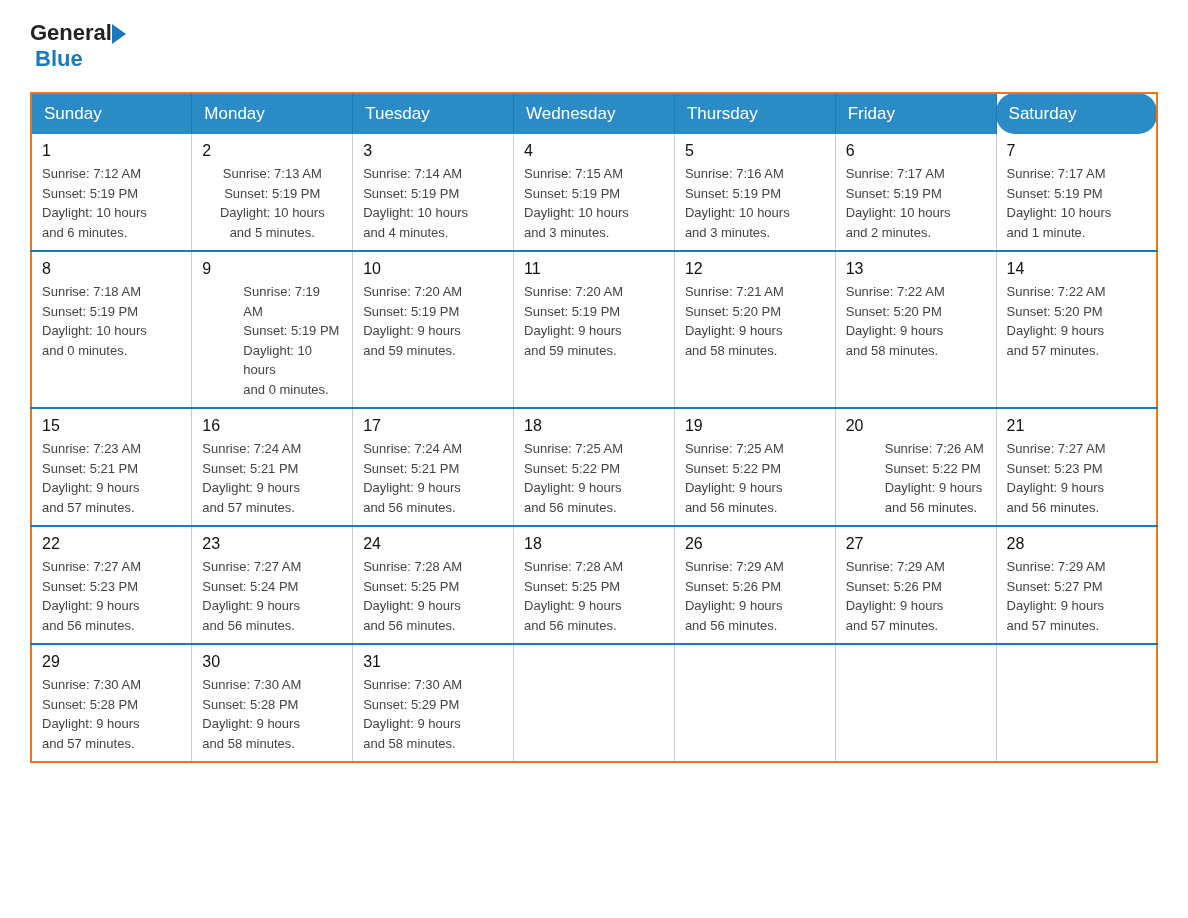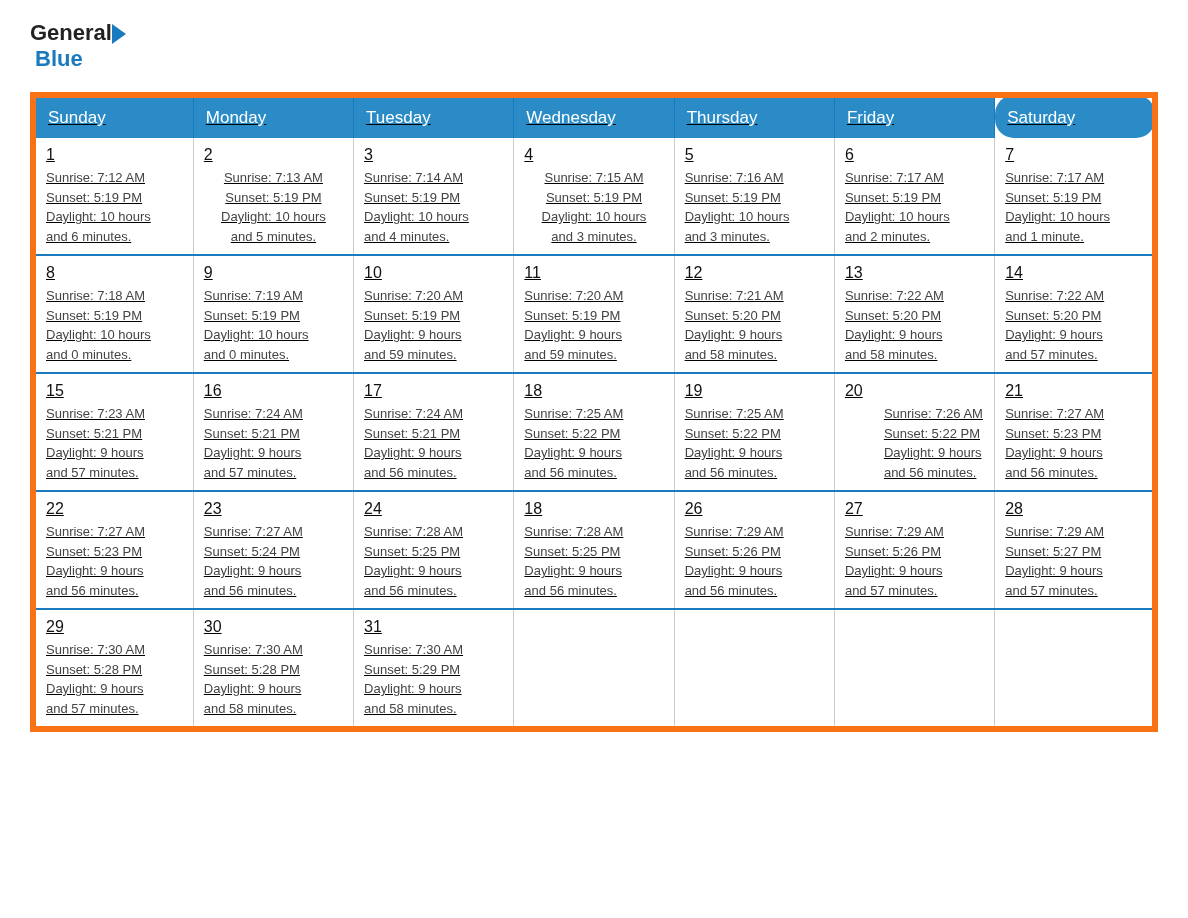--- a/index.html
+++ b/index.html
@@ -63,22 +63,21 @@
 
     .location-subtitle {
       font-size: 22px;
       color: #555;
       margin-top: 4px;
     }
 
     .calendar-table {
       width: 100%;
       border-collapse: collapse;
-      border: 6px solid #f97316;
-      text-decoration: underline;
+      border: 2px solid #f97316;
     }
 
     .calendar-table th {
       background-color: #2a8bc7;
       color: #fff;
       font-size: 17px;
       font-weight: normal;
       padding: 10px 12px;
       text-align: left;
       border-right: 1px solid #1a7abf;
@@ -169,21 +168,21 @@
         </td>
         <td>
           <span class="day-number">3</span>
           <div class="day-info" style="white-space: pre-line;">Sunrise: 7:14 AM
 Sunset: 5:19 PM
 Daylight: 10 hours
 and 4 minutes.</div>
         </td>
         <td>
           <span class="day-number">4</span>
-          <div class="day-info" style="white-space: pre-line; text-align: center;">Sunrise: 7:15 AM
+          <div class="day-info" style="white-space: pre-line;">Sunrise: 7:15 AM
 Sunset: 5:19 PM
 Daylight: 10 hours
 and 3 minutes.</div>
         </td>
         <td>
           <span class="day-number">5</span>
           <div class="day-info" style="white-space: pre-line;">Sunrise: 7:16 AM
 Sunset: 5:19 PM
 Daylight: 10 hours
 and 3 minutes.</div>
@@ -206,21 +205,21 @@
       <tr>
         <td>
           <span class="day-number">8</span>
           <div class="day-info" style="white-space: pre-line;">Sunrise: 7:18 AM
 Sunset: 5:19 PM
 Daylight: 10 hours
 and 0 minutes.</div>
         </td>
         <td>
           <span class="day-number">9</span>
-          <div class="day-info" style="white-space: pre-line;">Sunrise: 7:19 AM
+          <div class="day-info" style="white-space: pre-line; margin-left: 41px;">Sunrise: 7:19 AM
 Sunset: 5:19 PM
 Daylight: 10 hours
 and 0 minutes.</div>
         </td>
         <td>
           <span class="day-number">10</span>
           <div class="day-info" style="white-space: pre-line;">Sunrise: 7:20 AM
 Sunset: 5:19 PM
 Daylight: 9 hours
 and 59 minutes.</div>

